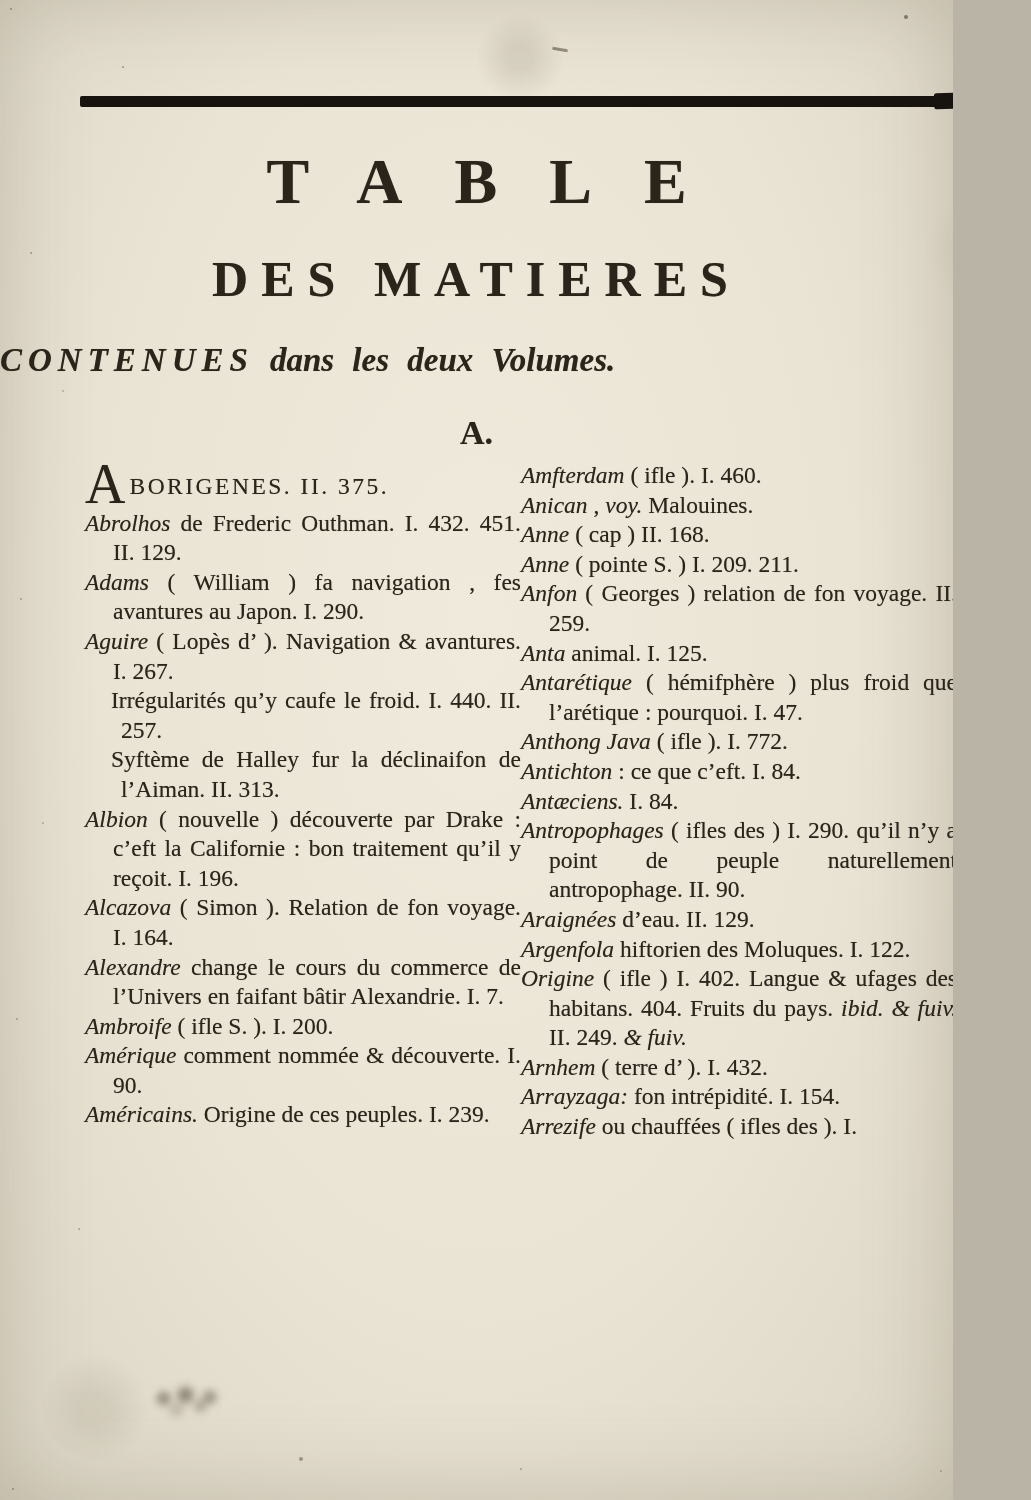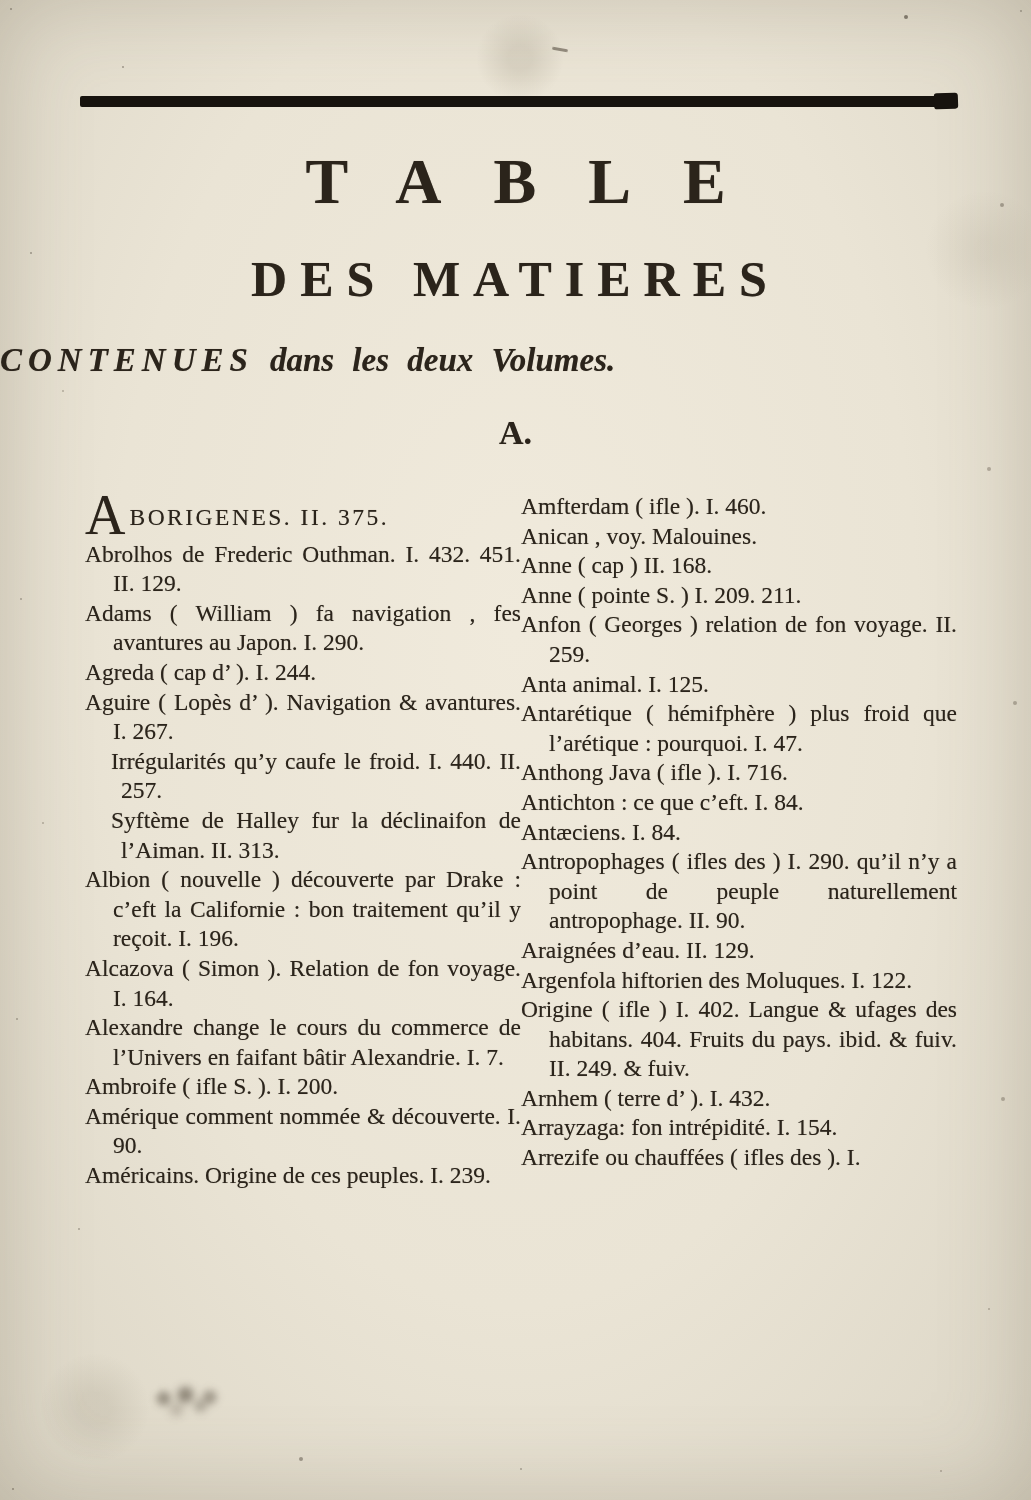--- a/index.html
+++ b/index.html
@@ -1,19 +1,19 @@
 <!DOCTYPE html>
 <html lang="fr"><head>
 <meta charset="utf-8">
 <style>
   * { margin:0; padding:0; box-sizing:border-box; }
   body { font-family:"Liberation Serif", serif; background:#b9b4a6; }
 
   .page {
-    position:relative; width:1031px; height:1500px; overflow:hidden;
+    position:relative; width:953px; height:1500px; overflow:hidden;
     color:#2b241b;
     background:
       radial-gradient(circle at 520px 58px, rgba(95,85,62,.13) 0 12px, transparent 44px),
       radial-gradient(circle at 95px 1408px, rgba(95,85,62,.10) 0 16px, transparent 55px),
       radial-gradient(circle at 985px 250px, rgba(95,85,62,.08) 0 10px, transparent 60px),
       radial-gradient(ellipse at 50% 42%, #f0eadc 0%, #eae4d5 55%, #dbd5c5 100%);
     box-shadow: inset 0 0 90px rgba(110,100,80,.28);
     text-shadow: 0 0 .7px rgba(43,36,27,.45);
   }
 
@@ -25,28 +25,28 @@
   .title { position:absolute; top:150px; left:0; width:100%; text-align:center;
     font-size:64px; font-weight:bold; letter-spacing:52px; padding-left:52px; line-height:1; }
   .subtitle { position:absolute; top:252px; left:0; width:100%; text-align:center;
     font-size:50px; font-weight:bold; letter-spacing:13px; line-height:1.1; }
   .contents-line { position:absolute; top:342px; left:0; width:100%; 
     font-style:italic; font-weight:bold; font-size:33px; word-spacing:10px; }
   .contents-caps { letter-spacing:6px; margin-right:16px; }
   .section-letter { position:absolute; top:414px; left:0; width:100%; text-align:center;
     font-size:34px; font-weight:bold; }
 
-  .columns { position:absolute; top:492px; left:85px; width:872px;
+  .columns { position:absolute; top:461px; left:85px; width:872px;
     display:flex; font-size:23.5px; line-height:29.6px; }
   .col { flex:1; min-width:0; }
 
   .entry { text-align:justify; padding-left:28px; text-indent:-28px; }
   .entry.sub { padding-left:36px; text-indent:-10px; }
   .entry.first { padding-left:0; text-indent:0; }
-  .it { }
+  .it { font-style:italic; }
   .sc { letter-spacing:2.5px; }
   .initial { font-size:56px; line-height:.85; vertical-align:-9px; margin-right:4px; }
 
   .smudge { position:absolute; left:152px; top:1386px; width:6px; height:6px; border-radius:50%;
     background:transparent;
     box-shadow:
       8px 10px 6px 4px rgba(58,48,36,.45),
       30px 8px 7px 5px rgba(58,48,36,.50),
       54px 12px 6px 4px rgba(58,48,36,.40),
       20px 22px 8px 3px rgba(58,48,36,.30),
@@ -94,40 +94,39 @@
     <span class="contents-caps">CONTENUES</span><span class="contents-rest">dans les deux Volumes.</span>
   </div>
 
   <div class="section-letter">A.</div>
 
   <div class="columns">
     <div class="col">
         <p class="entry first"><span class="initial">A</span><span class="ro sc">BORIGENES. II. 375.</span></p>
         <p class="entry main"><span class="it">Abrolhos</span><span class="ro"> de Frederic Outhman. I. 432. 451. II. 129.</span></p>
         <p class="entry main"><span class="it">Adams</span><span class="ro"> ( William ) fa navigation , fes avantures au Japon. I. 290.</span></p>
-        <p class="entry main"><span class="it">Agreda</span><span class="ro"> ( cap d’ ). I. 244.</span></p>
         <p class="entry main"><span class="it">Aguire</span><span class="ro"> ( Lopès d’ ). Navigation &amp; avantures. I. 267.</span></p>
         <p class="entry sub"><span class="ro">Irrégularités qu’y caufe le froid. I. 440. II. 257.</span></p>
         <p class="entry sub"><span class="ro">Syftème de Halley fur la déclinaifon de l’Aiman. II. 313.</span></p>
         <p class="entry main"><span class="it">Albion</span><span class="ro"> ( nouvelle ) découverte par Drake : c’eft la Californie : bon traitement qu’il y reçoit. I. 196.</span></p>
         <p class="entry main"><span class="it">Alcazova</span><span class="ro"> ( Simon ). Relation de fon voyage. I. 164.</span></p>
         <p class="entry main"><span class="it">Alexandre</span><span class="ro"> change le cours du commerce de l’Univers en faifant bâtir Alexandrie. I. 7.</span></p>
         <p class="entry main"><span class="it">Ambroife</span><span class="ro"> ( ifle S. ). I. 200.</span></p>
         <p class="entry main"><span class="it">Amérique</span><span class="ro"> comment nommée &amp; découverte. I. 90.</span></p>
         <p class="entry main"><span class="it">Américains.</span><span class="ro"> Origine de ces peuples. I. 239.</span></p>
       </div>
     <div class="col">
         <p class="entry main"><span class="it">Amfterdam</span><span class="ro"> ( ifle ). I. 460.</span></p>
         <p class="entry main"><span class="it">Anican</span><span class="ro"> , </span><span class="it">voy.</span><span class="ro"> Malouines.</span></p>
         <p class="entry main"><span class="it">Anne</span><span class="ro"> ( cap ) II. 168.</span></p>
         <p class="entry main"><span class="it">Anne</span><span class="ro"> ( pointe S. ) I. 209. 211.</span></p>
         <p class="entry main"><span class="it">Anfon</span><span class="ro"> ( Georges ) relation de fon voyage. II. 259.</span></p>
         <p class="entry main"><span class="it">Anta</span><span class="ro"> animal. I. 125.</span></p>
         <p class="entry main"><span class="it">Antarétique</span><span class="ro"> ( hémifphère ) plus froid que l’arétique : pourquoi. I. 47.</span></p>
-        <p class="entry main"><span class="it">Anthong Java</span><span class="ro"> ( ifle ). I. 716.</span></p>
+        <p class="entry main"><span class="it">Anthong Java</span><span class="ro"> ( ifle ). I. 772.</span></p>
         <p class="entry main"><span class="it">Antichton</span><span class="ro"> : ce que c’eft. I. 84.</span></p>
         <p class="entry main"><span class="it">Antæciens.</span><span class="ro"> I. 84.</span></p>
         <p class="entry main"><span class="it">Antropophages</span><span class="ro"> ( ifles des ) I. 290. qu’il n’y a point de peuple naturellement antropophage. II. 90.</span></p>
         <p class="entry main"><span class="it">Araignées</span><span class="ro"> d’eau. II. 129.</span></p>
         <p class="entry main"><span class="it">Argenfola</span><span class="ro"> hiftorien des Moluques. I. 122.</span></p>
         <p class="entry main"><span class="it">Origine</span><span class="ro"> ( ifle ) I. 402. Langue &amp; ufages des habitans. 404. Fruits du pays. </span><span class="it">ibid. &amp; fuiv.</span><span class="ro"> II. 249. </span><span class="it">&amp; fuiv.</span></p>
         <p class="entry main"><span class="it">Arnhem</span><span class="ro"> ( terre d’ ). I. 432.</span></p>
         <p class="entry main"><span class="it">Arrayzaga:</span><span class="ro"> fon intrépidité. I. 154.</span></p>
         <p class="entry main"><span class="it">Arrezife</span><span class="ro"> ou chauffées ( ifles des ). I.</span></p>
       </div>

